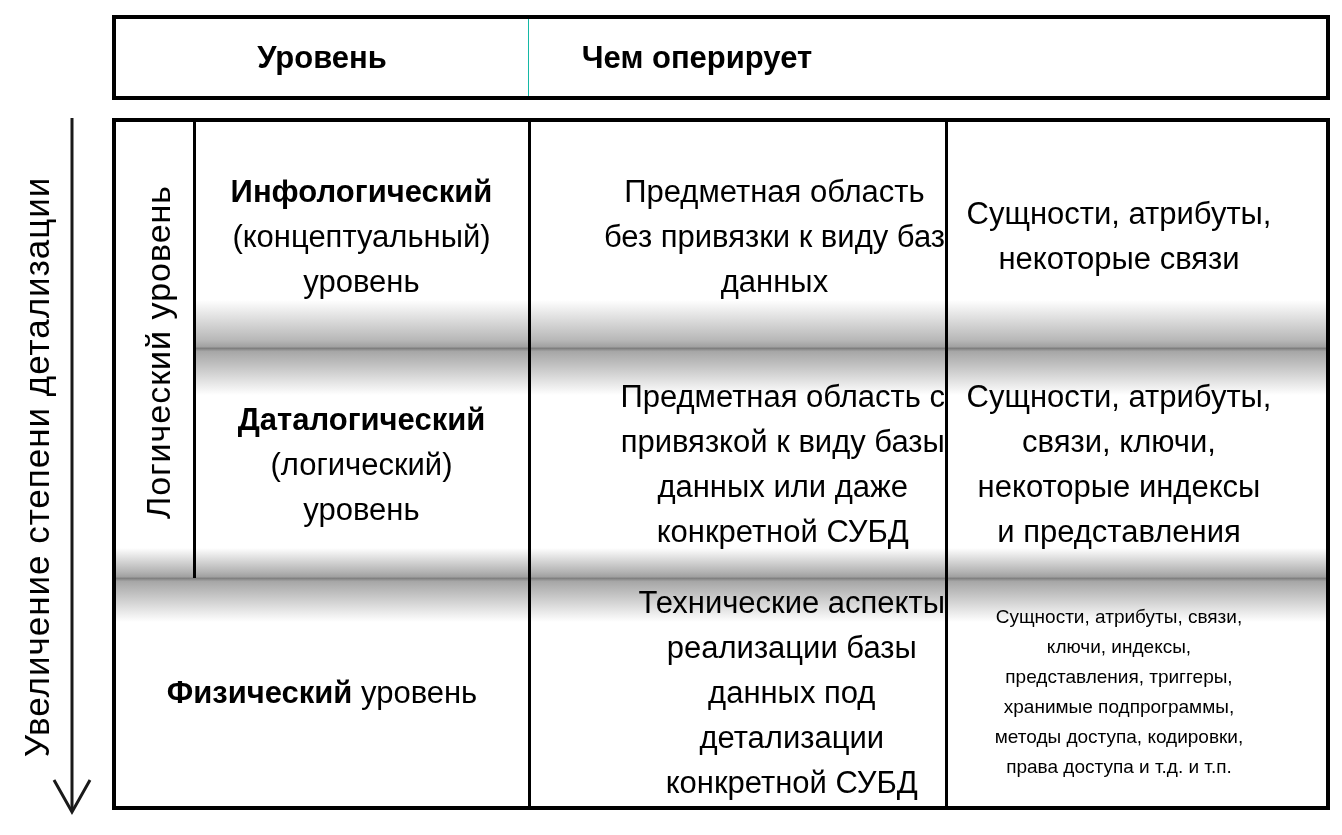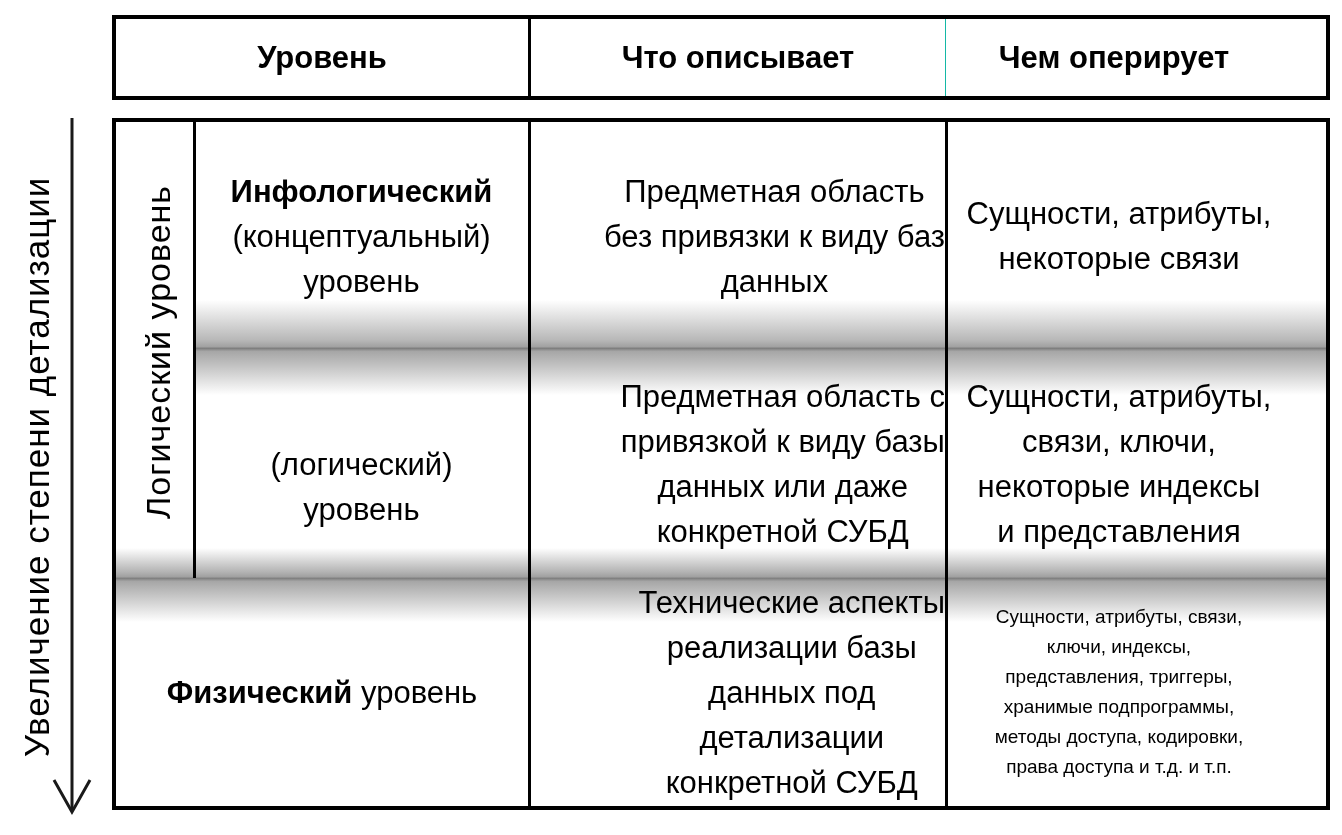--- a/index.html
+++ b/index.html
@@ -76,23 +76,20 @@
     <line x1="32" y1="14" x2="32" y2="706" stroke="#1a1a1a" stroke-width="3"></line>
     <polyline points="14,676 32,708 50,676" fill="none" stroke="#1a1a1a" stroke-width="3"></polyline>
   </svg>
 
   <div class="vlabel vlabel-detail">Увеличение степени детализации</div>
 
   <div class="header-table">
     <div class="header-cell hc1">
       <span>Уровень</span>
     </div>
-    <div class="header-cell hc2">
-      <span>Что описывает</span>
-    </div>
     <div class="header-cell hc3">
       <span>Чем оперирует</span>
     </div>
   </div>
 
   <div class="main-table">
     <div class="inner">
 
       <div class="band band1"></div>
       <div class="band band2"></div>
@@ -109,21 +106,21 @@
 данных</div>
         </div>
         <div class="cell c3">
           <div class="txt">Сущности, атрибуты,
 некоторые связи</div>
         </div>
       </div>
 
       <div class="row r2">
         <div class="cell c1">
-          <div class="txt"><span class="txt">
+          <div class="txt"><span class="b">Даталогический</span><span class="txt">
 (логический)
 уровень</span></div>
         </div>
         <div class="cell c2">
           <div class="txt">Предметная область с
 привязкой к виду базы
 данных или даже
 конкретной СУБД</div>
         </div>
         <div class="cell c3">

